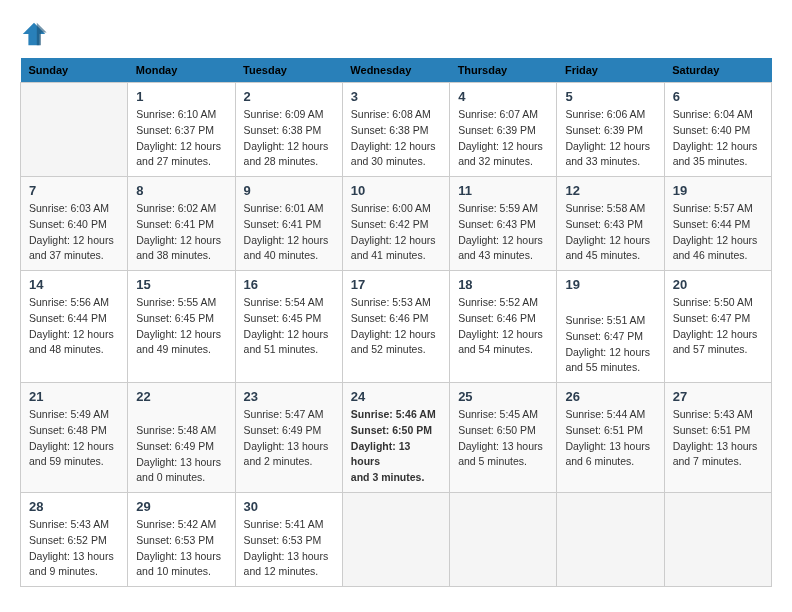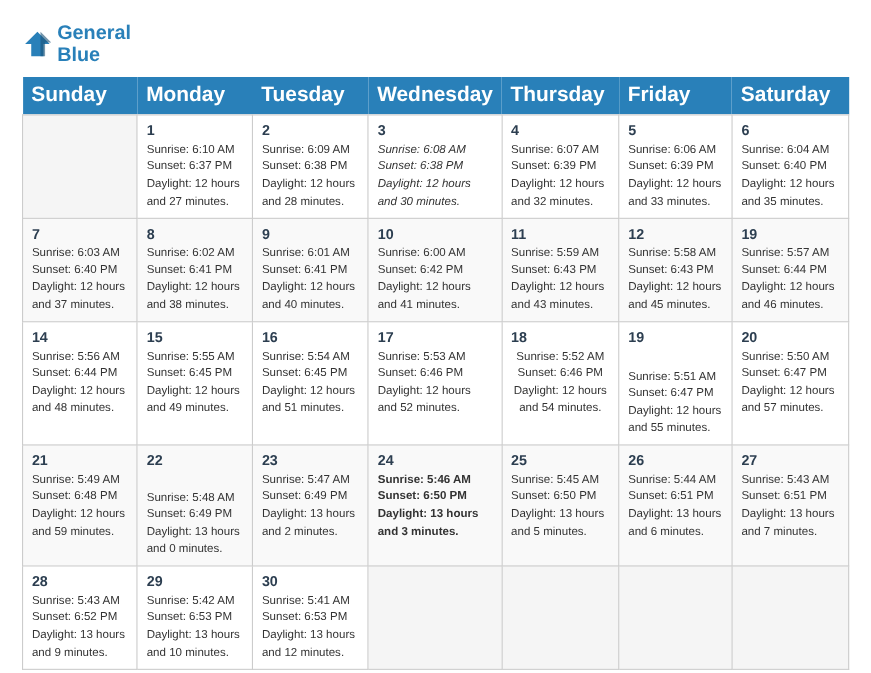--- a/index.html
+++ b/index.html
@@ -47,24 +47,24 @@
       font-size: 16px;
       color: #555;
     }
     table {
       width: 100%;
       border-collapse: collapse;
       font-size: 11px;
     }
     thead tr th {
       background-color: #2980b9;
-      color: #ffffff;
+      color: #000000;
       text-align: left;
       padding: 6px 8px;
-      font-size: 19px;
+      font-size: 11px;
       font-weight: bold;
     }
     tbody tr td {
       border: 1px solid #ccc;
       vertical-align: top;
       padding: 6px 8px;
       width: 14.28%;
       min-height: 80px;
       background: #fff;
     }
@@ -89,24 +89,20 @@
   </style>
 </head>
 <body>
 
 <div class="header-area">
   <div class="logo">
     <svg class="logo-icon" viewBox="0 0 40 40">
       <polygon points="20,4 36,20 28,20 28,36 12,36 12,20 4,20" fill="#2980b9"></polygon>
       <polygon points="24,4 38,18 30,18 30,36 24,36 24,4" fill="#1a5276" opacity="0.6"></polygon>
     </svg>
-    <div>
-      <div class="logo-text"><span>General</span></div>
-      <div class="logo-text"><span>Blue</span></div>
-    </div>
   </div>
   <div class="title-area">
     <div class="main-title"></div>
     <div class="subtitle"></div>
   </div>
 </div>
 
 <table>
   <thead>
     <tr>
@@ -131,21 +127,21 @@
         </td>
         <td>
           <span class="day-num">2</span>
           <div class="day-info" style="white-space: pre-line;">Sunrise: 6:09 AM
 Sunset: 6:38 PM
 Daylight: 12 hours
 and 28 minutes.</div>
         </td>
         <td>
           <span class="day-num">3</span>
-          <div class="day-info" style="white-space: pre-line; font-style: italic;">Sunrise: 6:08 AM
+          <div class="day-info" style="white-space: pre-line;">Sunrise: 6:08 AM
 Sunset: 6:38 PM
 Daylight: 12 hours
 and 30 minutes.</div>
         </td>
         <td>
           <span class="day-num">4</span>
           <div class="day-info" style="white-space: pre-line;">Sunrise: 6:07 AM
 Sunset: 6:39 PM
 Daylight: 12 hours
 and 32 minutes.</div>
@@ -240,21 +236,21 @@
         </td>
         <td>
           <span class="day-num">17</span>
           <div class="day-info" style="white-space: pre-line;">Sunrise: 5:53 AM
 Sunset: 6:46 PM
 Daylight: 12 hours
 and 52 minutes.</div>
         </td>
         <td>
           <span class="day-num">18</span>
-          <div class="day-info" style="white-space: pre-line; text-align: center;">Sunrise: 5:52 AM
+          <div class="day-info" style="white-space: pre-line;">Sunrise: 5:52 AM
 Sunset: 6:46 PM
 Daylight: 12 hours
 and 54 minutes.</div>
         </td>
         <td>
           <span class="day-num">19</span>
           <div class="day-info" style="white-space: pre-line; margin-top: 21px;">Sunrise: 5:51 AM
 Sunset: 6:47 PM
 Daylight: 12 hours
 and 55 minutes.</div>

